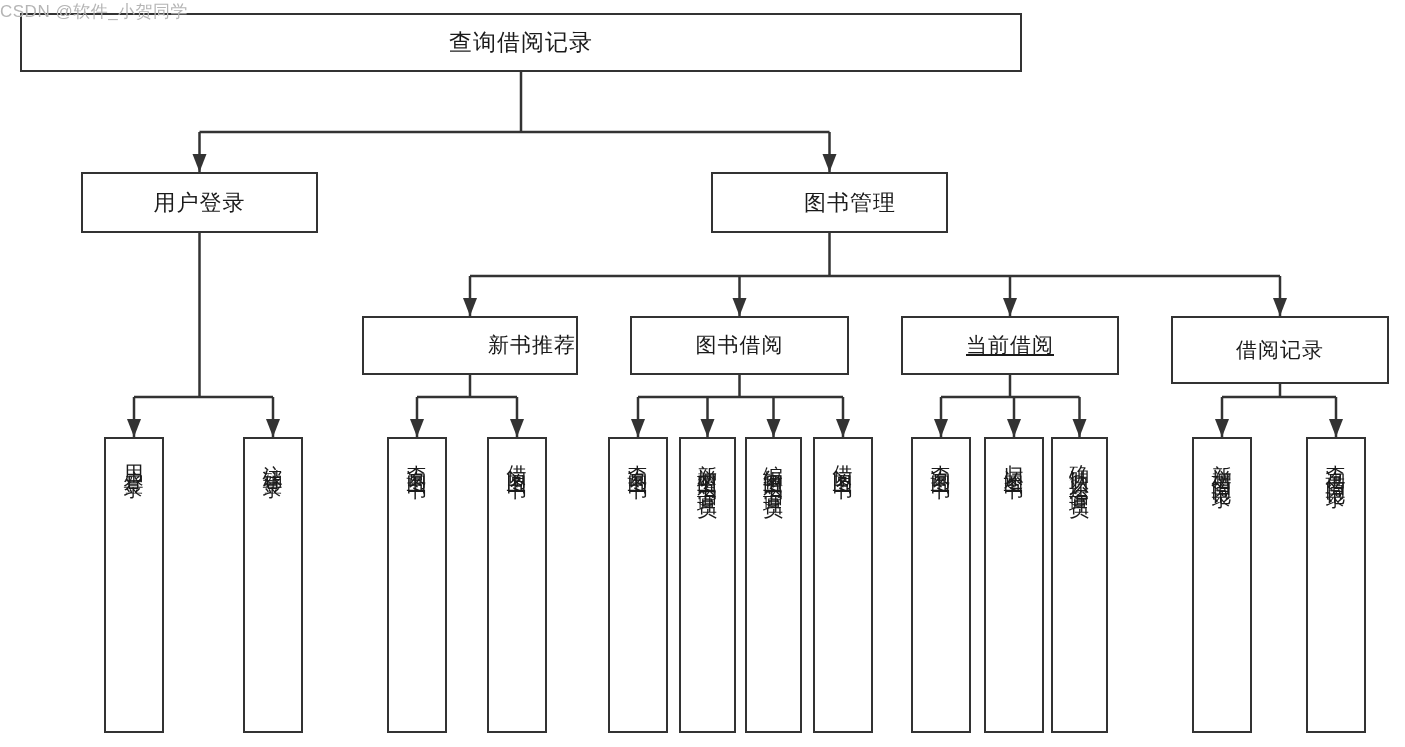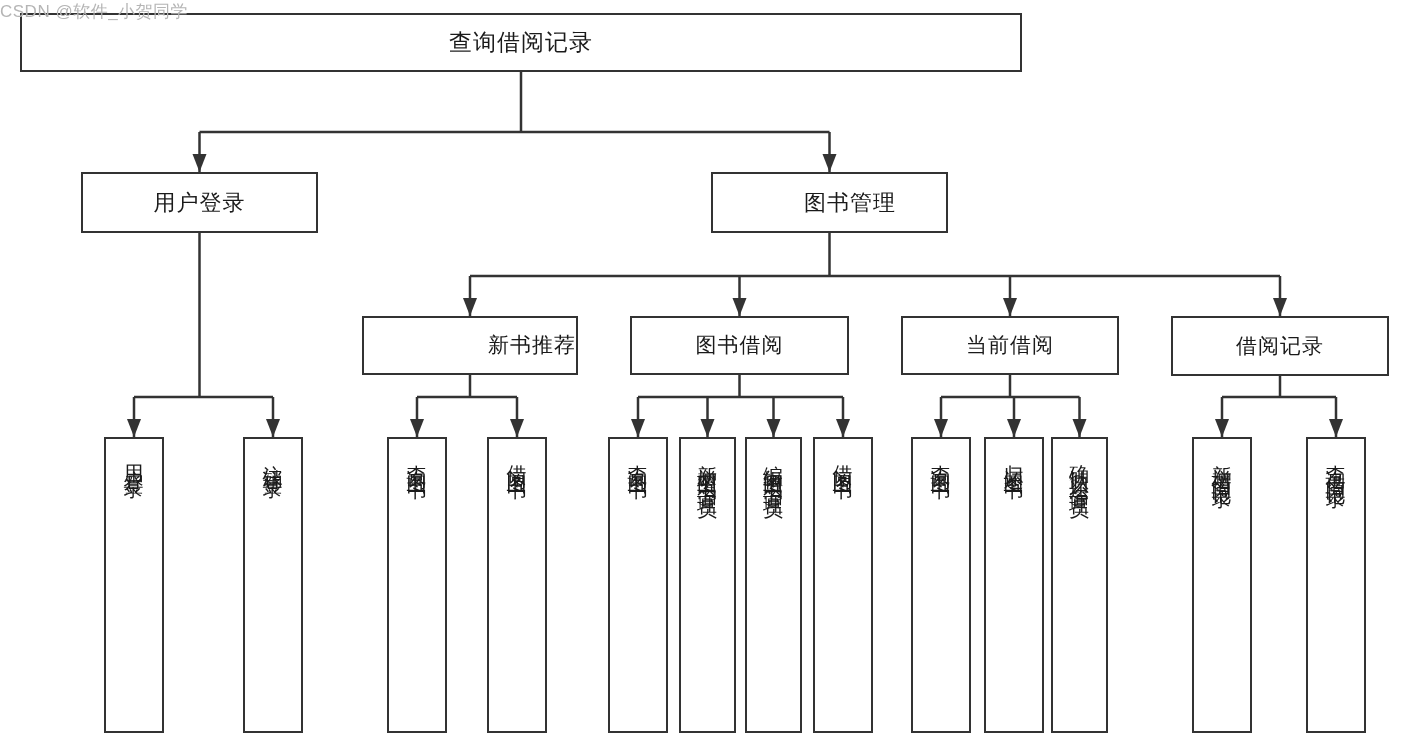--- a/index.html
+++ b/index.html
@@ -139,24 +139,24 @@
       </div>
       <div class="node lvl-1 horiz" style="left: 711px; top: 172px; width: 237px; height: 61px; border-color: rgb(51, 51, 51); background: rgb(255, 255, 255); color: rgb(26, 26, 26); padding-left: 41px;">
         <span class="node-label">图书管理</span>
       </div>
       <div class="node lvl-2 horiz" style="left: 362px; top: 316px; width: 216px; height: 59px; border-color: rgb(51, 51, 51); background: rgb(255, 255, 255); color: rgb(26, 26, 26); justify-content: flex-end;">
         <span class="node-label">新书推荐</span>
       </div>
       <div class="node lvl-2 horiz" style="left: 630px; top: 316px; width: 219px; height: 59px; border-color: rgb(51, 51, 51); background: rgb(255, 255, 255); color: rgb(26, 26, 26); align-items: center;">
         <span class="node-label">图书借阅</span>
       </div>
-      <div class="node lvl-2 horiz" style="left: 901px; top: 316px; width: 218px; height: 59px; border-color: rgb(51, 51, 51); background: rgb(255, 255, 255); color: rgb(26, 26, 26);">
+      <div class="node lvl-2 horiz" style="left: 901px; top: 316px; width: 218px; height: 59px; border-color: rgb(51, 51, 51); background: rgb(255, 255, 255); color: rgb(26, 26, 26); text-decoration: underline;">
         <span class="node-label">当前借阅</span>
       </div>
-      <div class="node lvl-2 horiz" style="left: 1171px; top: 316px; width: 218px; height: 60px; border-color: rgb(51, 51, 51); background: rgb(255, 255, 255); color: rgb(26, 26, 26);">
+      <div class="node lvl-2 horiz" style="left: 1171px; top: 316px; width: 218px; height: 68px; border-color: rgb(51, 51, 51); background: rgb(255, 255, 255); color: rgb(26, 26, 26);">
         <span class="node-label">借阅记录</span>
       </div>
       <div class="node lvl-3 vert" style="left: 104px; top: 437px; width: 60px; height: 296px; border-color: rgb(51, 51, 51); background: rgb(255, 255, 255); color: rgb(26, 26, 26);">
         <span class="node-label">用户登录</span>
       </div>
       <div class="node lvl-3 vert" style="left: 243px; top: 437px; width: 60px; height: 296px; border-color: rgb(51, 51, 51); background: rgb(255, 255, 255); color: rgb(26, 26, 26);">
         <span class="node-label">注销登录</span>
       </div>
       <div class="node lvl-3 vert" style="left: 387px; top: 437px; width: 60px; height: 296px; border-color: rgb(51, 51, 51); background: rgb(255, 255, 255); color: rgb(26, 26, 26);">
         <span class="node-label">查询图书</span>

